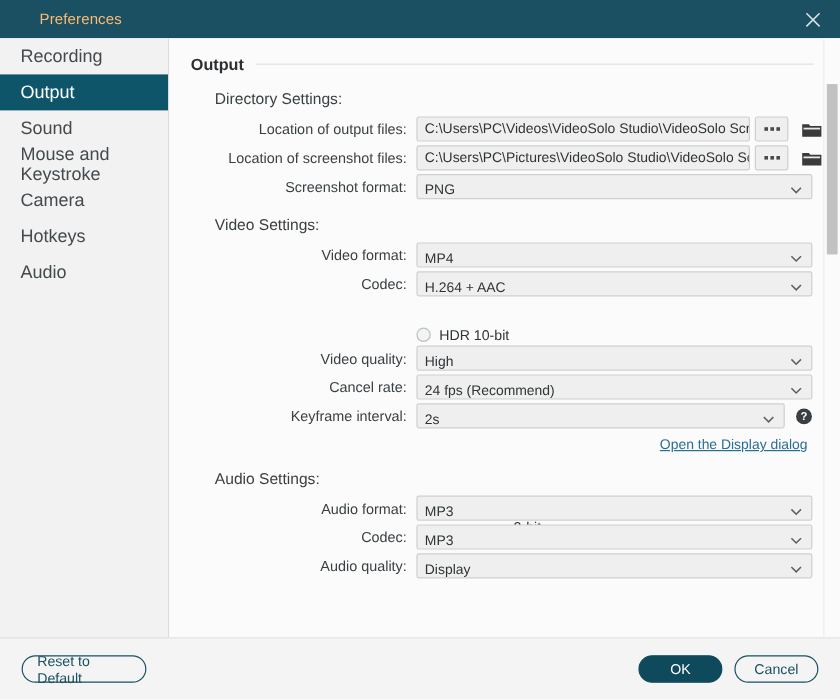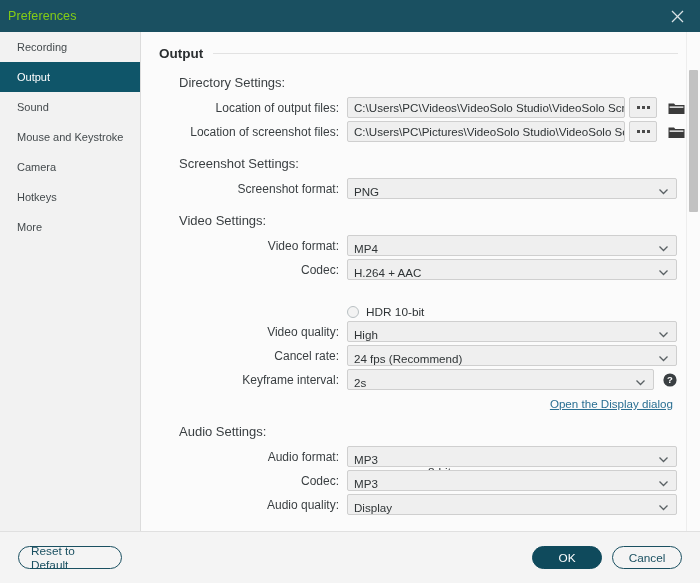--- a/index.html
+++ b/index.html
@@ -24,23 +24,23 @@
   
   .titlebar {
     height: 32px;
     background: #1a5061;
     display: flex;
     align-items: center;
     justify-content: space-between;
     flex: 0 0 32px;
   }
   .titlebar-title {
-    color: #84cc16;
+    color: #fdba74;
     font-size: 12.5px;
-    padding-left: 8px;
+    padding-left: 33px;
     letter-spacing: .1px;
   }
   .close-btn {
     width: 46px; height: 32px;
     display: flex; align-items: center; justify-content: center;
     cursor: pointer;
   }
   .close-btn svg { display:block; }
 
   
@@ -59,21 +59,21 @@
     border-right: 1px solid #dcdcdc;
     padding-top: 0px;
     box-sizing: border-box;
   }
   .side-item {
     height: 30px;
     display: flex;
     align-items: center;
     padding-left: 17px;
     color: #444a4d;
-    font-size: 11px;
+    font-size: 15px;
     cursor: pointer;
     box-sizing: border-box;
   }
   .side-item.active {
     background: #0f5569;
     color: #ffffff;
   }
 
   
   .content {
@@ -344,21 +344,21 @@
       <div class="side-item">
         <span>Mouse and Keystroke</span>
       </div>
       <div class="side-item">
         <span>Camera</span>
       </div>
       <div class="side-item">
         <span>Hotkeys</span>
       </div>
       <div class="side-item">
-        <span>More</span>
+        <span>Audio</span>
       </div>
     </div>
 
     <div class="content">
       <div class="content-inner">
 
         <div class="section-title-row">
           <div class="section-title">Output</div>
           <div class="title-rule"></div>
         </div>
@@ -390,21 +390,20 @@
               <i></i>
           </div>
           <div class="folder-btn">
             <svg width="17" height="14" viewBox="0 0 17 14">
               <path d="M0.5 2.5 L6 2.5 L7.3 4 L16.5 4 L16.5 13 L0.5 13 Z" fill="#3a3a3a"></path>
               <rect x="1.6" y="5.4" width="13.8" height="1.5" fill="#e8e8e8"></rect>
             </svg>
           </div>
         </div>
 
-        <div class="group-head">Screenshot Settings:</div>
 
         <div class="field-row">
           <div class="field-label">Screenshot format:</div>
           <div class="select select-wide">
             <span class="sel-val">PNG</span>
             <span class="chev">
               <svg width="13" height="13" viewBox="0 0 13 13">
                   <polyline points="2.5,4.5 6.5,8.5 10.5,4.5" fill="none" stroke="#5a6164" stroke-width="1.3"></polyline>
                 </svg>
             </span>

